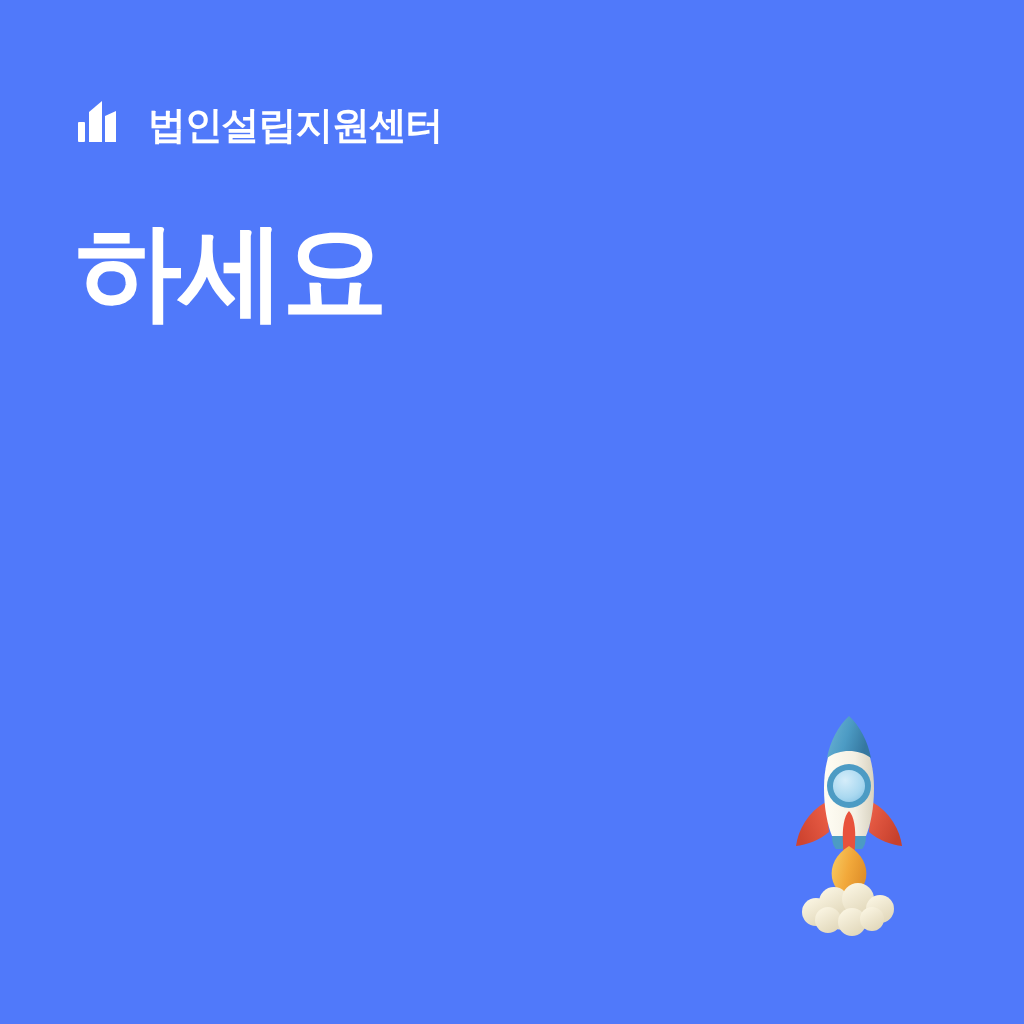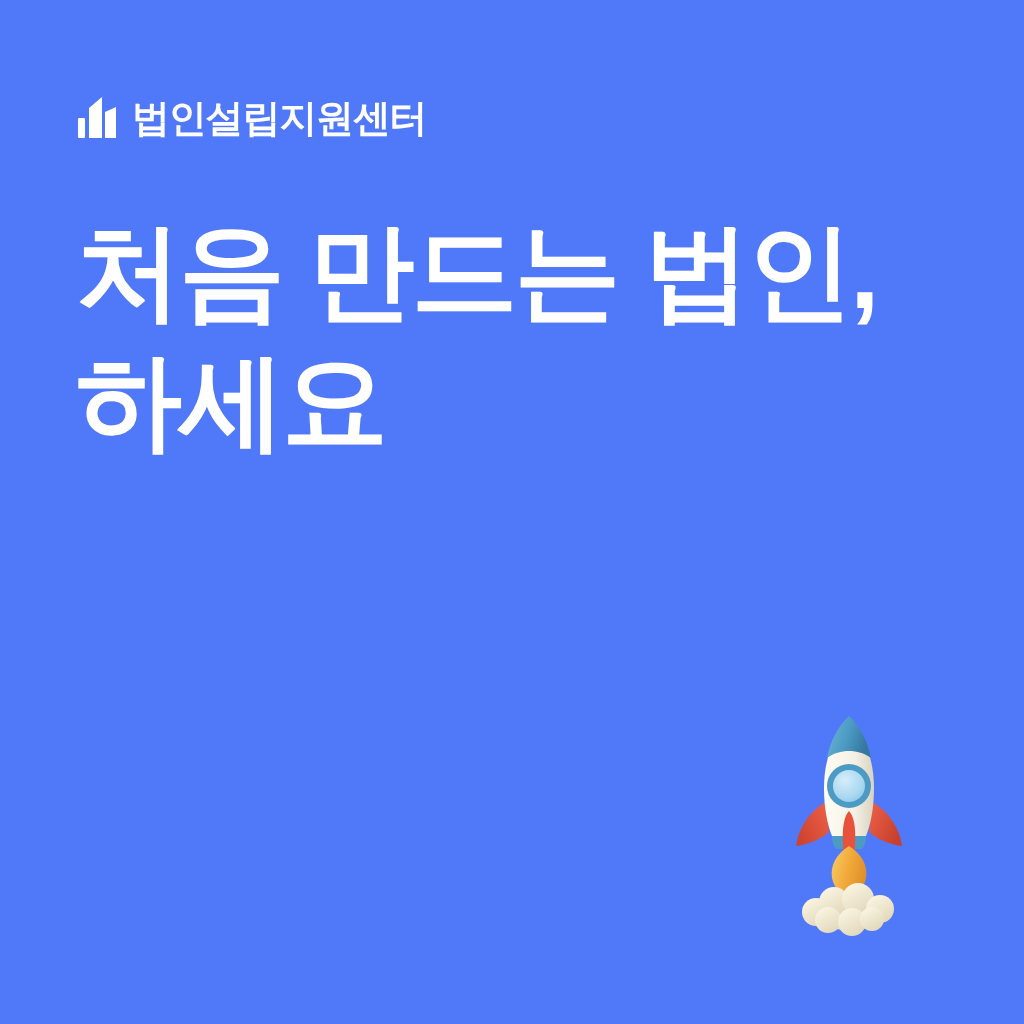--- a/index.html
+++ b/index.html
@@ -21,22 +21,22 @@
     background: #5079FA;
     overflow: hidden;
   }
 
   
   #brand {
     position: absolute;
     left: 78px;
     top: 92px;
     display: flex;
-    align-items: center;
-    gap: 14px;
+    align-items: flex-end;
+    gap: 30px;
     height: 52px;
   }
   #brand-mark {
     width: 40px;
     height: 44px;
     display: block;
     flex: 0 0 auto;
   }
   #brand-name {
     color: #FFFFFF;
@@ -88,21 +88,20 @@
       <svg viewBox="0 0 40 44" xmlns="http://www.w3.org/2000/svg" aria-hidden="true">
         <rect x="0" y="22" width="7" height="20" rx="1" fill="#FFFFFF"></rect>
         <path d="M11 12 L24 1 L24 42 L11 42 Z" fill="#FFFFFF"></path>
         <path d="M27 16 L38 11 L38 42 L27 42 Z" fill="#FFFFFF"></path>
       </svg>
     </span>
     <span id="brand-name">법인설립지원센터</span>
   </div>
 
   <div id="headline">
-    <div class="hl-line">처음 만드는 법인,</div>
     <div class="hl-line">하세요</div>
   </div>
 
   <div id="rocket">
     <svg viewBox="0 0 134 230" xmlns="http://www.w3.org/2000/svg" aria-hidden="true">
       <defs>
         <linearGradient id="gBody" x1="0" y1="0" x2="1" y2="0">
           <stop offset="0%" stop-color="#FFFDF4"></stop>
           <stop offset="62%" stop-color="#F4F0E4"></stop>
           <stop offset="100%" stop-color="#D8D2C0"></stop>

